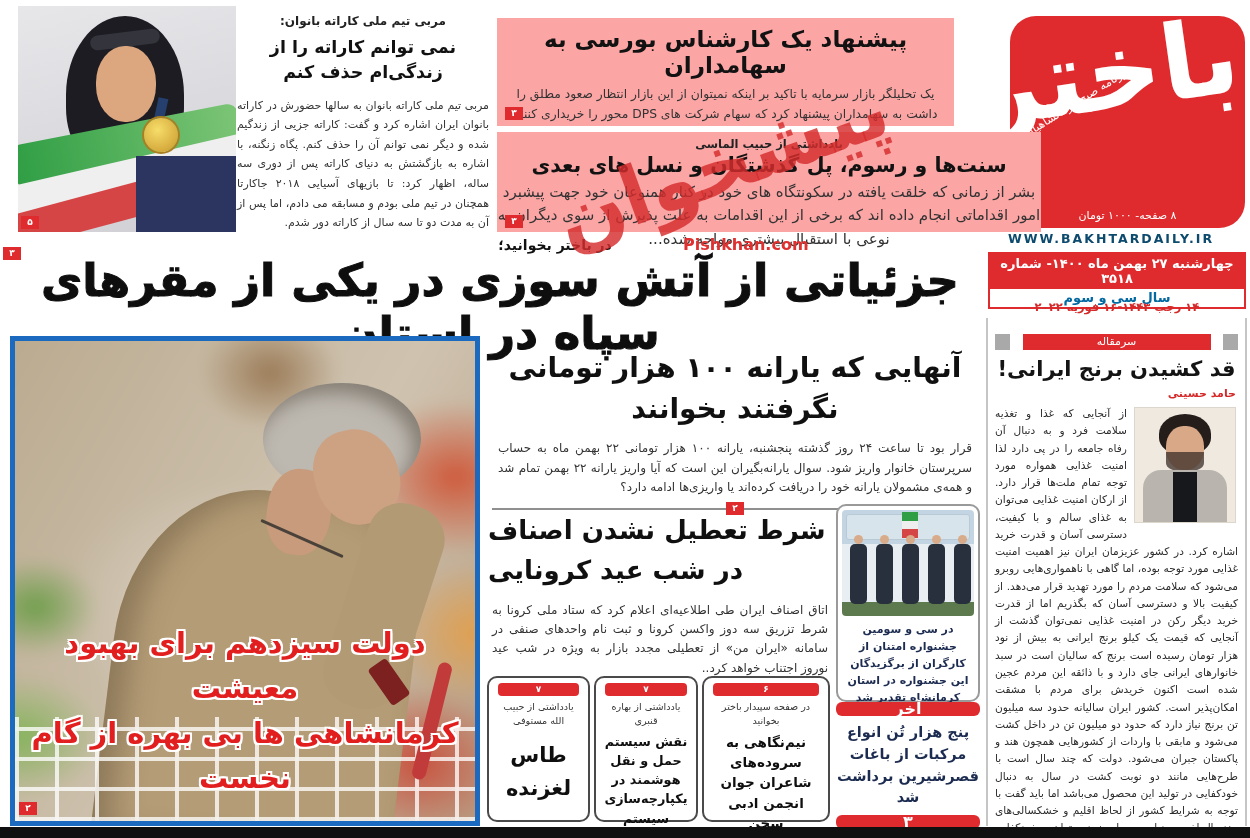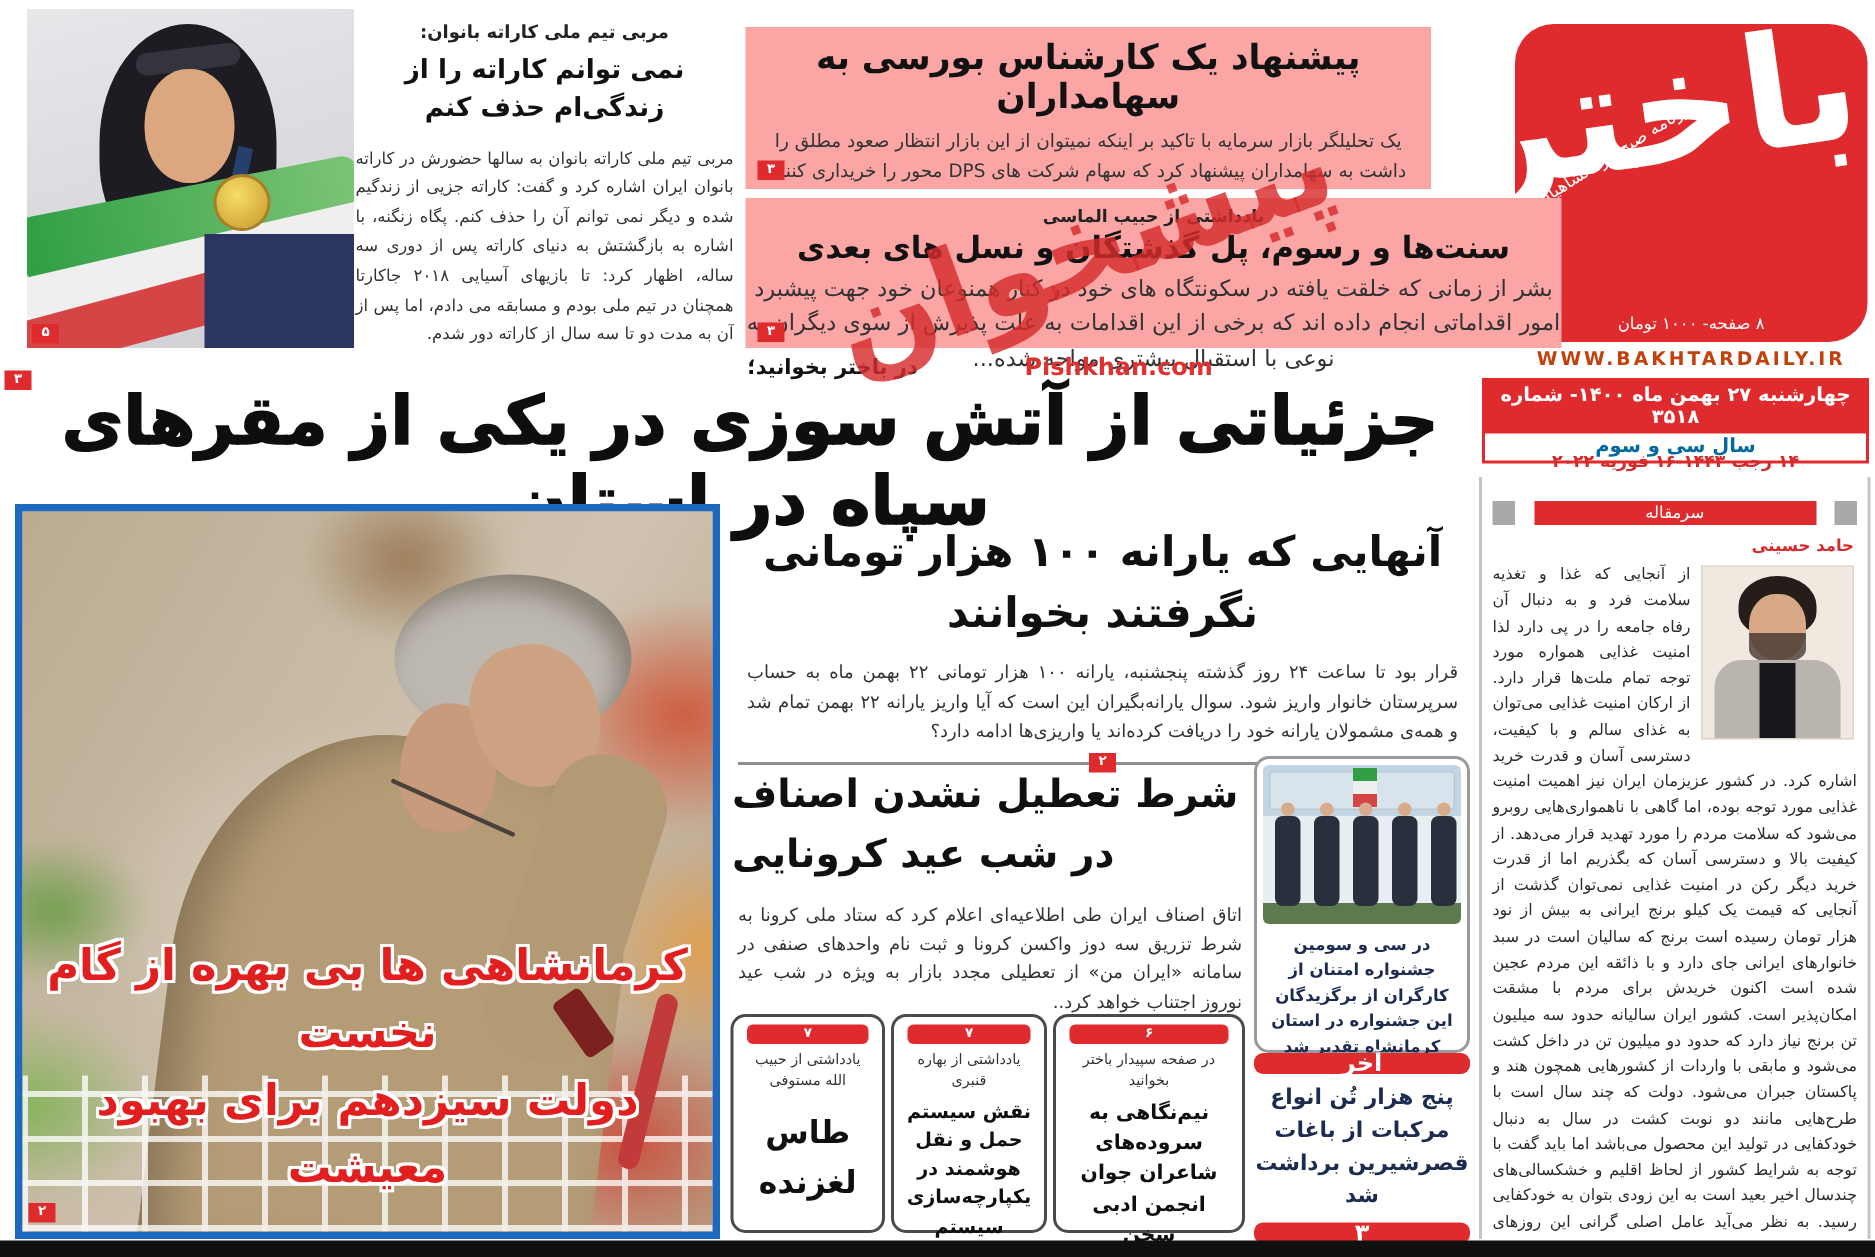--- a/index.html
+++ b/index.html
@@ -7,22 +7,22 @@
         font-family:"DejaVu Sans",sans-serif;direction:rtl;margin:0 auto;}
   .abs{position:absolute;}
   .badge{position:absolute;background:#df2b2e;color:#fff;font-size:9px;font-weight:bold;
          width:18px;height:13px;line-height:13px;text-align:center;}
   
   .logo-box{left:1010px;top:16px;width:235px;height:212px;background:#df2b2e;border-radius:26px;overflow:hidden;}
   .logo-word{position:absolute;right:6px;top:-6px;width:100%;color:#fff;font-size:104px;font-weight:bold;
              transform:rotate(-8deg);text-align:left;padding-left:10px;box-sizing:border-box;}
   .logo-tagline{position:absolute;left:6px;top:78px;color:#fff;font-size:11.5px;transform:rotate(-32deg);white-space:nowrap;}
   .logo-price{position:absolute;bottom:6px;left:0;width:100%;text-align:center;color:#fff;font-size:11px;}
-  .site-url{left:1008px;top:231px;width:239px;text-align:center;font-size:12.5px;font-weight:bold;
-            letter-spacing:2px;color:#c2410c;direction:ltr;}
+  .site-url{left:1008px;top:231px;width:239px;font-size:12.5px;font-weight:bold;
+            letter-spacing:2px;color:#0c4a6e;direction:ltr;}
   .date-box{left:988px;top:252px;width:258px;border:2px solid #df2b2e;box-sizing:border-box;}
   .date-l1{background:#df2b2e;color:#fff;font-size:13px;font-weight:bold;text-align:center;padding:2px 0 3px;}
   .date-l2{color:#0369a1;font-size:13px;font-weight:bold;text-align:center;padding:1px 0 2px;}
   .date-l3{left:988px;top:300px;width:258px;text-align:center;color:#d42a2a;font-size:11.5px;font-weight:bold;}
   
   .editorial{left:986px;top:318px;width:261px;height:508px;border-left:2px solid #c5c5c5;
              border-right:2px solid #c5c5c5;box-sizing:border-box;padding:2px 7px 0 7px;}
   .sec-row{position:relative;height:17px;margin:14px 0 6px;}
   .sec-bar{margin:0 auto;width:188px;height:16px;background:#df2b2e;color:#fff;font-size:11px;
            text-align:center;line-height:16px;}
@@ -151,20 +151,21 @@
     <div class="date-l2">سال سی و سوم</div>
   </div>
   <div class="abs date-l3">۱۴ رجب ۱۴۴۳-۱۶ فوریه ۲۰۲۲</div>
 
   <div class="abs editorial">
     <div class="sec-row">
       <span class="sec-bracket" style="right:0;"></span>
       <div class="sec-bar">سرمقاله</div>
       <span class="sec-bracket" style="left:0;"></span>
     </div>
+    <div class="ed-title">قد کشیدن برنج ایرانی!</div>
     <div class="ed-author">حامد حسینی</div>
     <div class="ed-body">
       <span class="portrait">
         <span class="p-hair"></span>
         <span class="p-face"></span>
         <span class="p-beard"></span>
         <span class="p-body"></span>
         <span class="p-shirt"></span>
       </span>
       <span>از آنجایی که غذا و تغذیه سلامت فرد و به دنبال آن رفاه جامعه را در پی دارد لذا امنیت غذایی همواره مورد توجه تمام ملت‌ها قرار دارد. از ارکان امنیت غذایی می‌توان به غذای سالم و با کیفیت، دسترسی آسان و قدرت خرید اشاره کرد. در کشور عزیزمان ایران نیز اهمیت امنیت غذایی مورد توجه بوده، اما گاهی با ناهمواری‌هایی روبرو می‌شود که سلامت مردم را مورد تهدید قرار می‌دهد. از کیفیت بالا و دسترسی آسان که بگذریم اما از قدرت خرید دیگر رکن در امنیت غذایی نمی‌توان گذشت از آنجایی که قیمت یک کیلو برنج ایرانی به بیش از نود هزار تومان رسیده است برنج که سالیان است در سبد خانوارهای ایرانی جای دارد و با ذائقه این مردم عجین شده است اکنون خریدش برای مردم با مشقت امکان‌پذیر است. کشور ایران سالیانه حدود سه میلیون تن برنج نیاز دارد که حدود دو میلیون تن در داخل کشت می‌شود و مابقی با واردات از کشورهایی همچون هند و پاکستان جبران می‌شود. دولت که چند سال است با طرح‌هایی مانند دو نوبت کشت در سال به دنبال خودکفایی در تولید این محصول می‌باشد اما باید گفت با توجه به شرایط کشور از لحاظ اقلیم و خشکسالی‌های چندسال اخیر بعید است به این زودی بتوان به خودکفایی رسید. به نظر می‌آید عامل اصلی گرانی این روزهای برنج علاوه بر کاهش تولید این محصول می‌توان به نقش پر رنگ دلالان این حوزه اشاره کرد که همیشه موجب نوسان در بازار کشاورزی هستند. از دولت انتظار می‌رود با ترویج کشت دیگر اقلام برنج‌های محلی و واردات به موقع برنج می‌توان دست دلالان را کوتاه کرد و از افزایش بی‌رویه این محصول استراتژیک جلوگیری کرد تا مردم جهت خرید این محصول در سبد غذاییشان دچار مشکل نشوند...</span>
@@ -213,22 +214,22 @@
     <span class="m-jacket"></span>
     <span class="m-hair"></span>
     <span class="m-face"></span>
     <span class="m-hand"></span>
     <span class="m-arm"></span>
     <span class="m-watch"></span>
     <span class="m-glasses"></span>
     <div class="cart"></div>
     <span class="cart-handle"></span>
     <div class="overlay-title">
+      <div>دولت سیزدهم برای بهبود معیشت</div>
       <div>کرمانشاهی ها بی بهره از گام نخست</div>
-      <div>دولت سیزدهم برای بهبود معیشت</div>
     </div>
     <span class="badge" style="left:4px;bottom:6px;z-index:6;">۲</span>
   </div>
 
   <div class="abs subsidy">
     <div class="sub-title">آنهایی که یارانه ۱۰۰ هزار تومانی نگرفتند بخوانند</div>
     <div class="sub-body">قرار بود تا ساعت ۲۴ روز گذشته پنجشنبه، یارانه ۱۰۰ هزار تومانی ۲۲ بهمن ماه به حساب سرپرستان خانوار واریز شود. سوال یارانه‌بگیران این است که آیا واریز یارانه ۲۲ بهمن تمام شد و همه‌ی مشمولان یارانه خود را دریافت کرده‌اند یا واریزی‌ها ادامه دارد؟</div>
     <div class="divider">
       <span class="badge">۲</span>
     </div>

